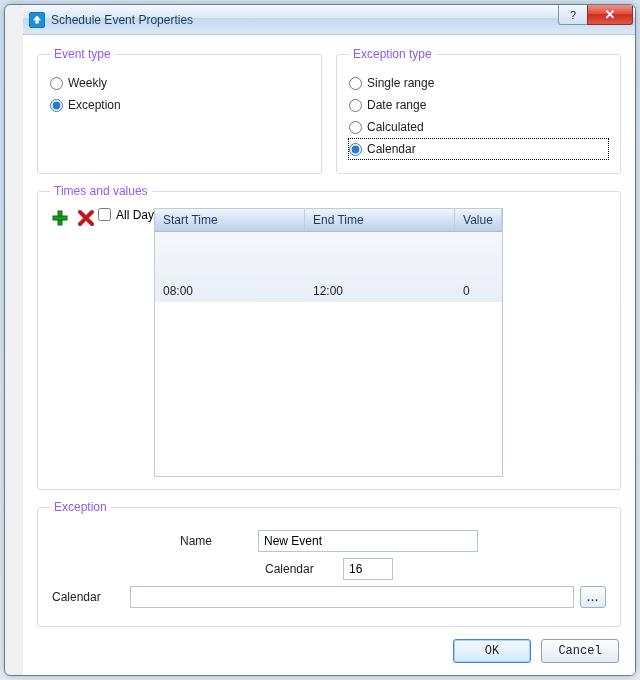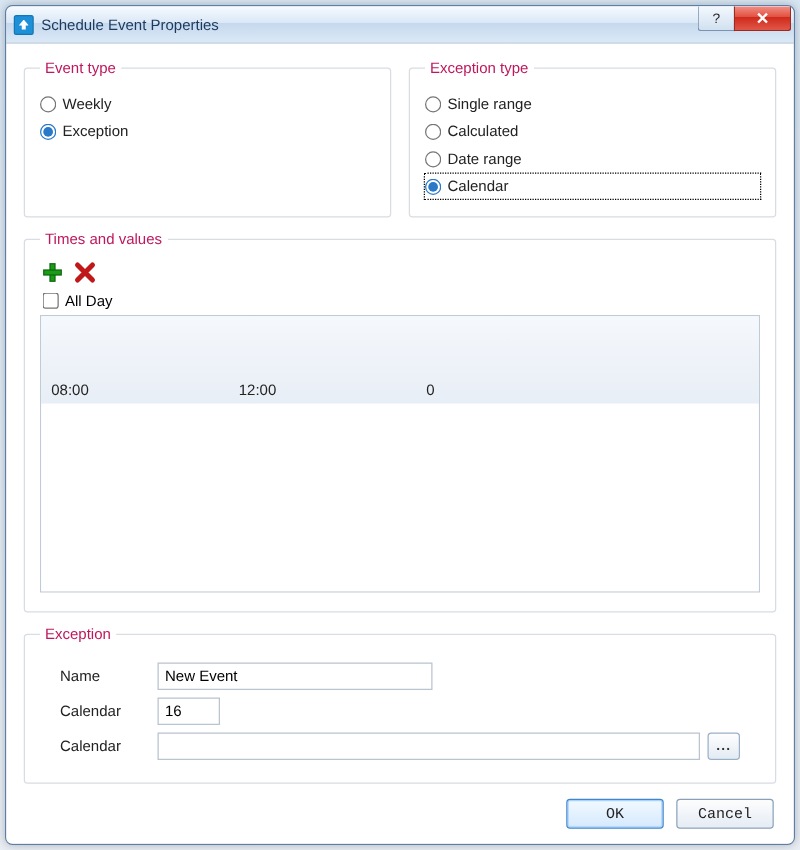--- a/index.html
+++ b/index.html
@@ -16,20 +16,21 @@
   .window {
     position: absolute;
     top: 4px; left: 4px; right: 4px; bottom: 4px;
     border: 1px solid #5c7fa9;
     border-radius: 6px;
     background: #f0f0f0;
     box-shadow: 0 0 8px rgba(0,0,0,0.25);
     display: flex;
     flex-direction: column;
     overflow: hidden;
+    padding-left: 18px;
   }
   .titlebar {
     height: 30px;
     background: linear-gradient(to bottom, #f6fbff 0%, #dbe8f6 45%, #c5d8ed 46%, #dbe9f7 100%);
     display: flex;
     align-items: center;
     padding: 0 0 0 6px;
     border-bottom: 1px solid #b7c7d8;
   }
   .titlebar .app-icon {
@@ -95,21 +96,21 @@
   }
   fieldset {
     border: 1px solid #d7dde3;
     border-radius: 3px;
     margin: 0;
     padding: 10px 12px 12px 12px;
     min-width: 0;
   }
   legend {
     padding: 0 4px;
-    color: #be185d;
+    color: #8b5cf6;
     background: #fff;
   }
   .top-row {
     display: flex;
     gap: 14px;
   }
   .top-row fieldset { flex: 1; }
   .radio-row {
     display: flex;
     align-items: center;
@@ -120,21 +121,21 @@
     margin: 0 5px 0 0;
     accent-color: #2a79c9;
   }
   .radio-row span { color: #222; }
   .radio-row.focused {
     outline: 1px dotted #000;
     outline-offset: 0;
     padding-right: 4px;
     width: 100%;
   }
-  .times-group { margin-top: 10px; flex: 1; display:flex; flex-direction:column;}
+  .times-group { margin-top: 10px; flex: 1; display:flex; flex-direction:row;}
   .toolbar {
     display: flex;
     gap: 6px;
     margin-bottom: 6px;
   }
   .tb-btn {
     width: 20px; height: 20px;
     display: flex; align-items: center; justify-content: center;
     cursor: default;
   }
@@ -175,21 +176,22 @@
   .col.c1 { width: 150px; }
   .col.c2 { flex: 1; }
   .grid-body-blank {
     height: 150px;
     background: #fff;
   }
   .exception-group { margin-top: 10px; }
   .form-row {
     display: flex;
     align-items: center;
-    margin: 6px 16px;
+    margin: 6px 2px;
+    justify-content: center;
   }
   .form-row label {
     width: 78px;
     color: #222;
   }
   .form-row input[type=text] {
     height: 22px;
     border: 1px solid #b8c4d0;
     padding: 0 5px;
     font: inherit;
@@ -266,25 +268,25 @@
       </fieldset>
 
       <fieldset>
         <legend>Exception type</legend>
         <label class="radio-row">
           <input type="radio" name="extype" style="">
           <span>Single range</span>
         </label>
         <label class="radio-row">
           <input type="radio" name="extype" style="">
+          <span>Date range</span>
+        </label>
+        <label class="radio-row">
+          <input type="radio" name="extype" style="">
           <span>Calculated</span>
-        </label>
-        <label class="radio-row">
-          <input type="radio" name="extype" style="">
-          <span>Date range</span>
         </label>
         <label class="radio-row focused">
           <input type="radio" name="extype" checked="" style="">
           <span>Calendar</span>
         </label>
       </fieldset>
     </div>
 
     <fieldset class="times-group">
       <legend>Times and values</legend>
@@ -299,20 +301,25 @@
           <svg width="18" height="18" viewBox="0 0 18 18">
             <path d="M3 3 L15 15 M15 3 L3 15" stroke="#c01818" stroke-width="4" stroke-linecap="round"></path>
           </svg>
         </div>
       </div>
       <label class="allday-row">
         <input type="checkbox" style="">
         <span>All Day</span>
       </label>
       <div class="grid">
+        <div class="grid-header">
+          <div class="col c0">Start Time</div>
+          <div class="col c1">End Time</div>
+          <div class="col c2">Value</div>
+        </div>
         <div class="grid-row">
           <div class="col c0">08:00</div>
           <div class="col c1">12:00</div>
           <div class="col c2">0</div>
         </div>
         <div class="grid-body-blank"></div>
       </div>
     </fieldset>
 
     <fieldset class="exception-group">

